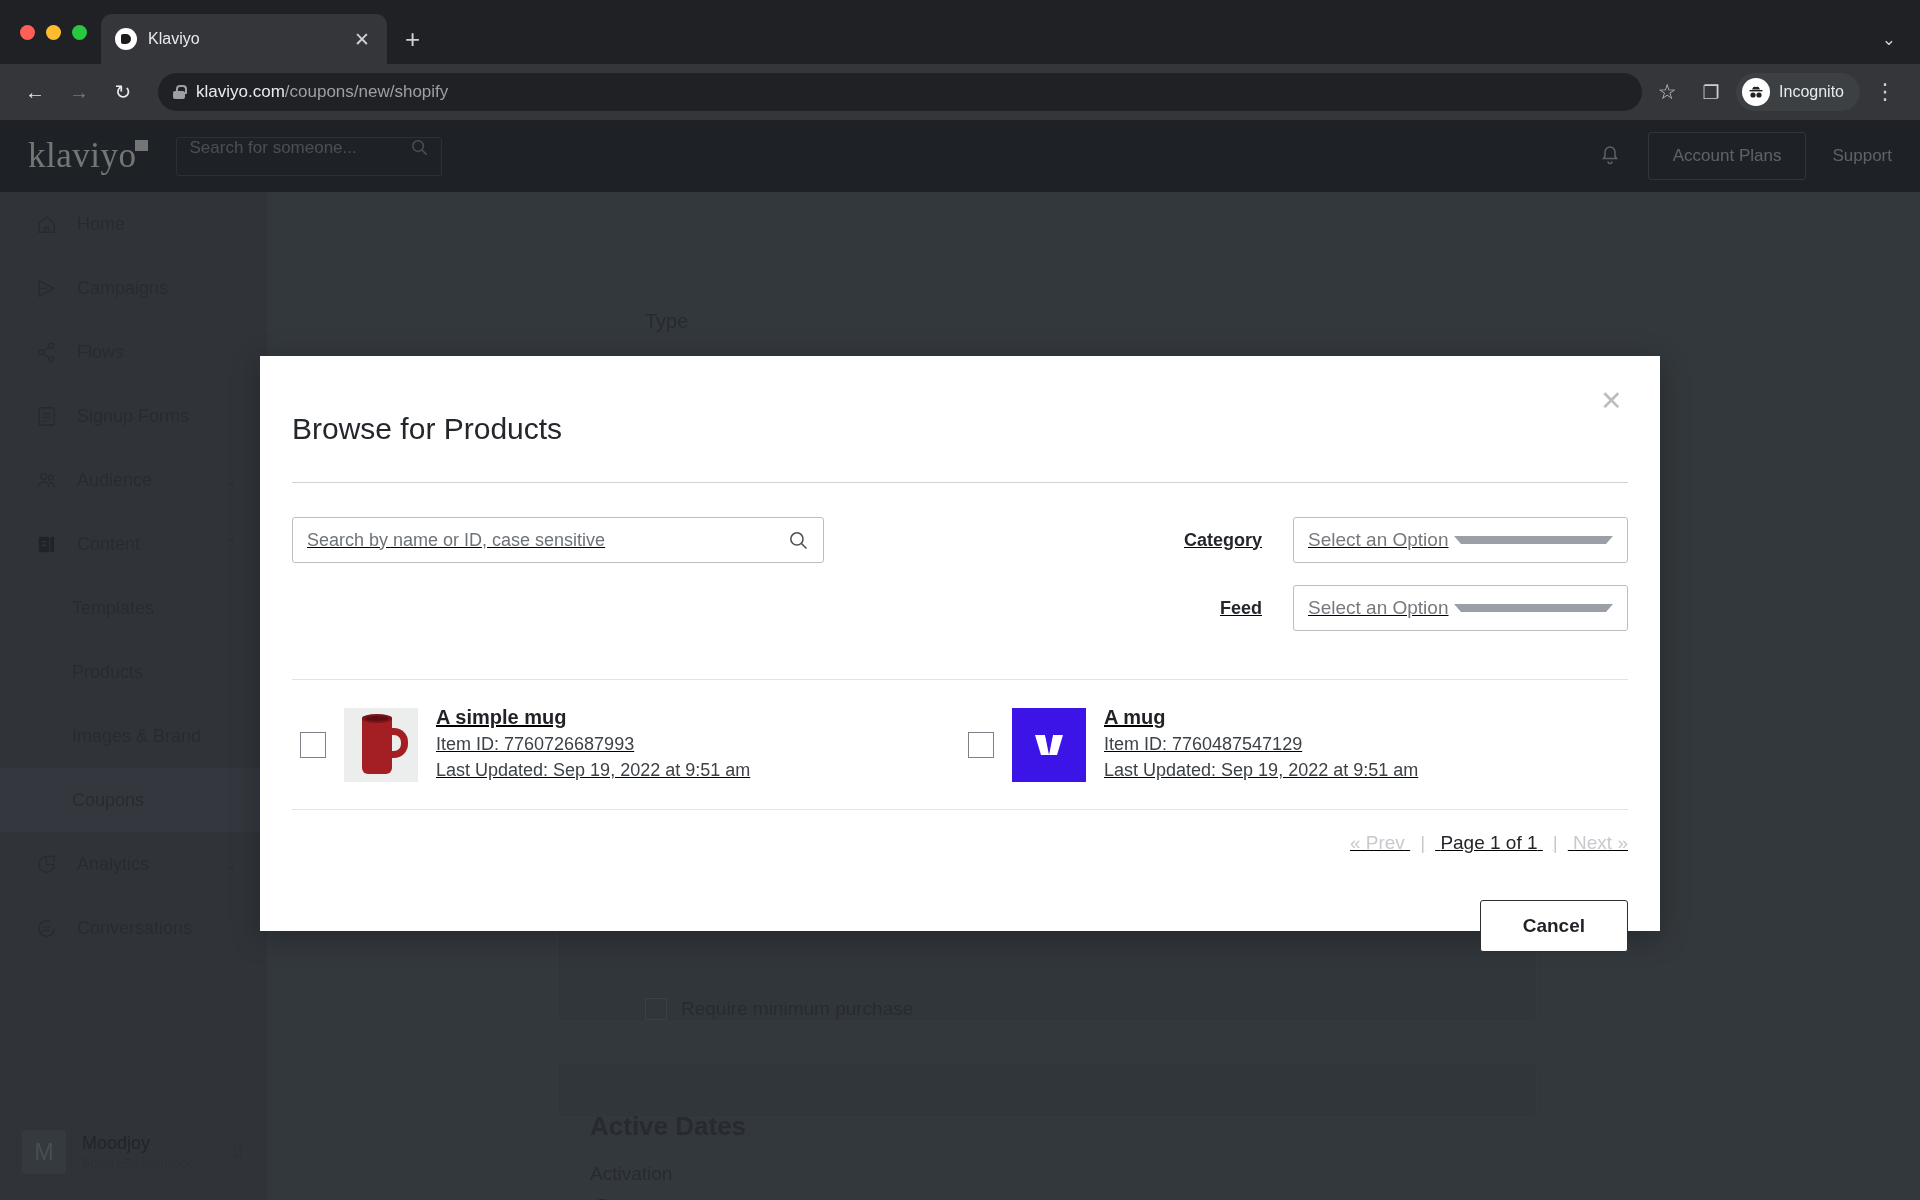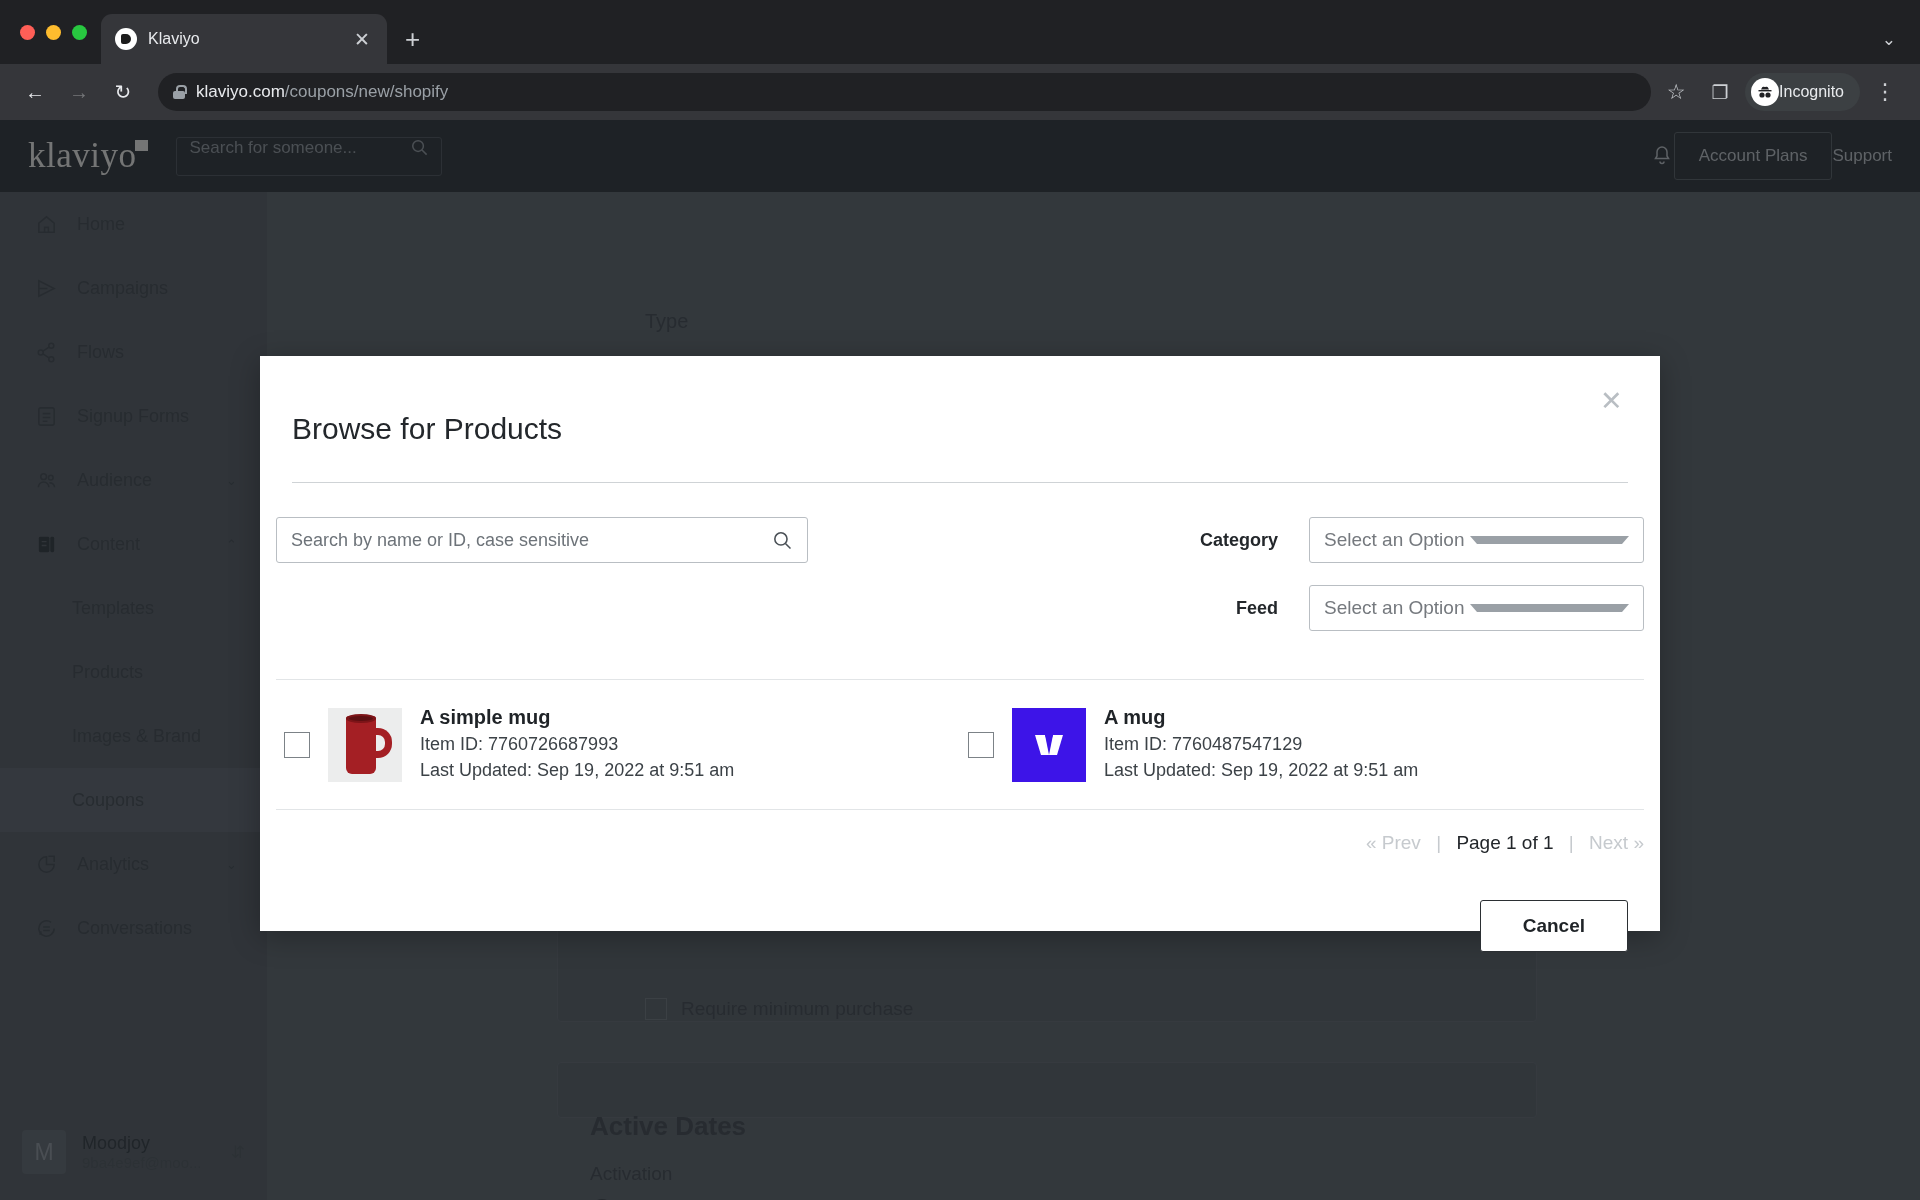--- a/index.html
+++ b/index.html
@@ -37,34 +37,34 @@
   .omnibox {
     flex: 1 1 auto; height: 38px; background:#202124; border-radius:19px; margin-left:10px;
     display:flex; align-items:center; padding: 0 14px; gap: 10px; min-width:0;
   }
   .lock { width:14px; height:14px; position:relative; flex:0 0 auto; }
   .lock::before { content:""; position:absolute; left:1px; bottom:0; width:12px; height:8px; background:#9aa0a6; border-radius:2px; }
   .lock::after { content:""; position:absolute; left:3.5px; top:0; width:7px; height:7px; border:2px solid #9aa0a6; border-bottom:none; border-radius:4px 4px 0 0; }
   .url { font-size:17px; color:#9aa0a6; white-space:nowrap; overflow:hidden; }
   .url b { color:#e8eaed; font-weight:400; }
   .tb-icon { width:38px; height:38px; display:flex; align-items:center; justify-content:center; color:#cdd0d4; cursor:pointer; flex:0 0 auto;}
-  .incognito-pill { display:flex; align-items:center; background:#3c4043; border-radius:19px; height:38px; padding:0 16px 0 6px; cursor:pointer; }
+  .incognito-pill { display:flex; align-items:center; gap:9px; background:#3c4043; border-radius:19px; height:38px; padding:0 16px 0 6px; cursor:pointer; }
   .incog-av { width:28px; height:28px; border-radius:50%; background:#fff; display:flex; align-items:center; justify-content:center; }
   .incognito-pill span { color:#e8eaed; font-size:16px; white-space:nowrap; }
 
   
   .page { position:relative; width:1920px; height:1080px; background:#fff; overflow:hidden; }
   .app { position:absolute; inset:0; }
   .app-header { height:72px; background:#2b2f33; display:flex; align-items:center; padding:0 28px; }
   .logo { color:#e9e7e2; font-family:"Liberation Serif", serif; font-size:35px; letter-spacing:.5px; position:relative; padding-right:12px;}
   .logo .flag { position:absolute; right:0; top:4px; width:13px; height:11px; background:#e9e7e2; }
   .hdr-search { margin-left:28px; width:266px; height:39px; border:1px solid #4a4f54; border-radius:3px;
     display:flex; align-items:flex-start; padding:0 12px; }
   .hdr-search span{ color:#8d9298; font-size:17px; flex:1; }
-  .hdr-right { margin-left:auto; display:flex; align-items:center; }
+  .hdr-right { margin-left:auto; display:flex; align-items:center; gap:26px; }
   .acct-btn { border:1px solid #565b60; border-radius:3px; padding:13px 24px; color:#b9bdc1; font-size:17px; }
   .support { color:#b9bdc1; font-size:17px; }
 
   .sidebar { position:absolute; left:0; top:72px; bottom:0; width:267px; background:#53585e; }
   .nav-item { height:64px; display:flex; align-items:center; padding-left:34px; gap:19px; color:#3e444a; font-size:18px; }
   .nav-sub { height:64px; display:flex; align-items:center; padding-left:72px; color:#3e444a; font-size:18px; }
   .nav-sub.active { background:#5b6168; }
   .nav-ico { width:24px; height:24px; flex:0 0 auto; color:#3e444a; display:flex; align-items:center; justify-content:center;}
   .nav-ico.filled { color:#2e3338; }
   .chev { margin-left:auto; margin-right:30px; color:#41474d; font-size:13px; }
@@ -83,21 +83,21 @@
 
   .scrim { position:absolute; inset:0; background:rgba(20,24,28,.55); }
 
   
   .modal {
     position:absolute; left:260px; top:236px; width:1400px; height:575px;
     background:#fff; box-shadow:0 6px 28px rgba(0,0,0,.28);
   }
   .modal-title { font-size:30px; color:#23272b; font-weight:400; padding:56px 8px 0 32px; }
   .modal-rule { margin:36px 32px 0 32px; border-bottom:1px solid #cfd3d6; }
-  .modal-body { padding: 0 16px; }
+  .modal-body { padding: 0 32px; text-decoration: underline; }
   .filters { display:flex; padding-top:34px; }
   .search-wrap { width:532px; }
   .search-box { height:46px; border:1px solid #b9bec3; border-radius:3px; display:flex; align-items:center; padding:0 14px; }
   .search-box input { flex:1; border:none; outline:none; font-size:18px; color:#3c4247; font-family:inherit; background:transparent; }
   .search-box input::placeholder { color:#6d7379; }
   .selects { margin-left:auto; }
   .sel-row { display:flex; align-items:center; gap:31px; margin-bottom:22px; }
   .sel-label { width:110px; text-align:right; font-size:18px; color:#23272b; font-weight:bold; }
   .sel-ctrl { width:335px; height:46px; border:1px solid #b9bec3; border-radius:3px; display:flex; align-items:center; padding:0 14px; }
   .sel-ctrl span { flex:1; font-size:19px; color:#75797e; }

